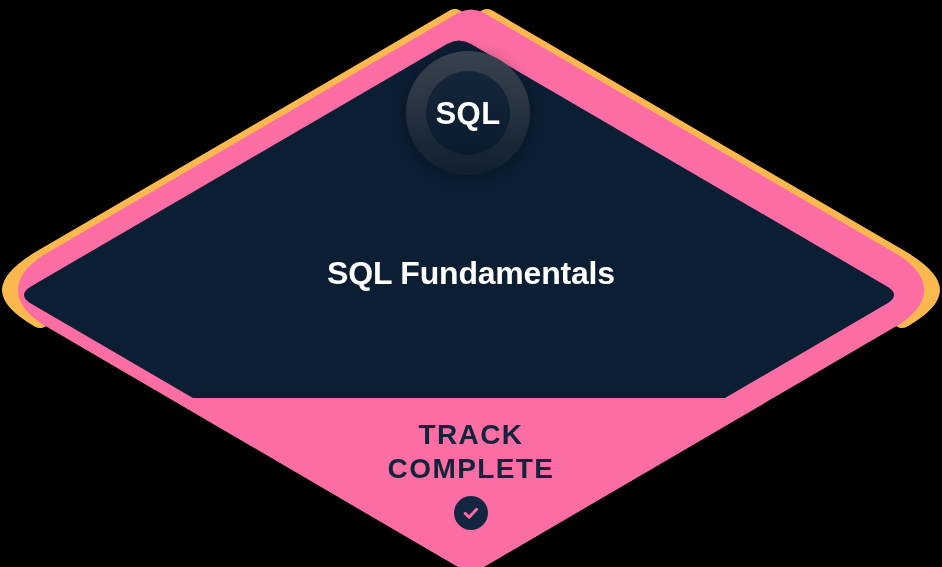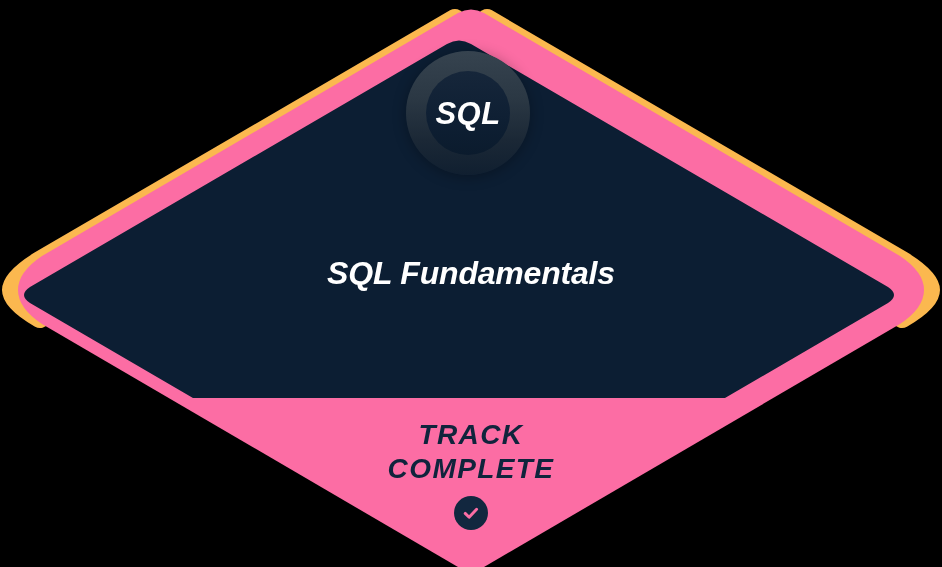--- a/index.html
+++ b/index.html
@@ -27,21 +27,20 @@
     height: 567px;
     display: block;
   }
   .overlay-layer {
     position: absolute;
     left: 0;
     top: 0;
     width: 942px;
     height: 494px;
     pointer-events: none;
-    font-style: italic;
   }
   .overlay-layer > * { pointer-events: auto; }
 
   
   #sql-emblem {
     position: absolute;
     left: 406px;
     top: 51px;
     width: 124px;
     height: 124px;

